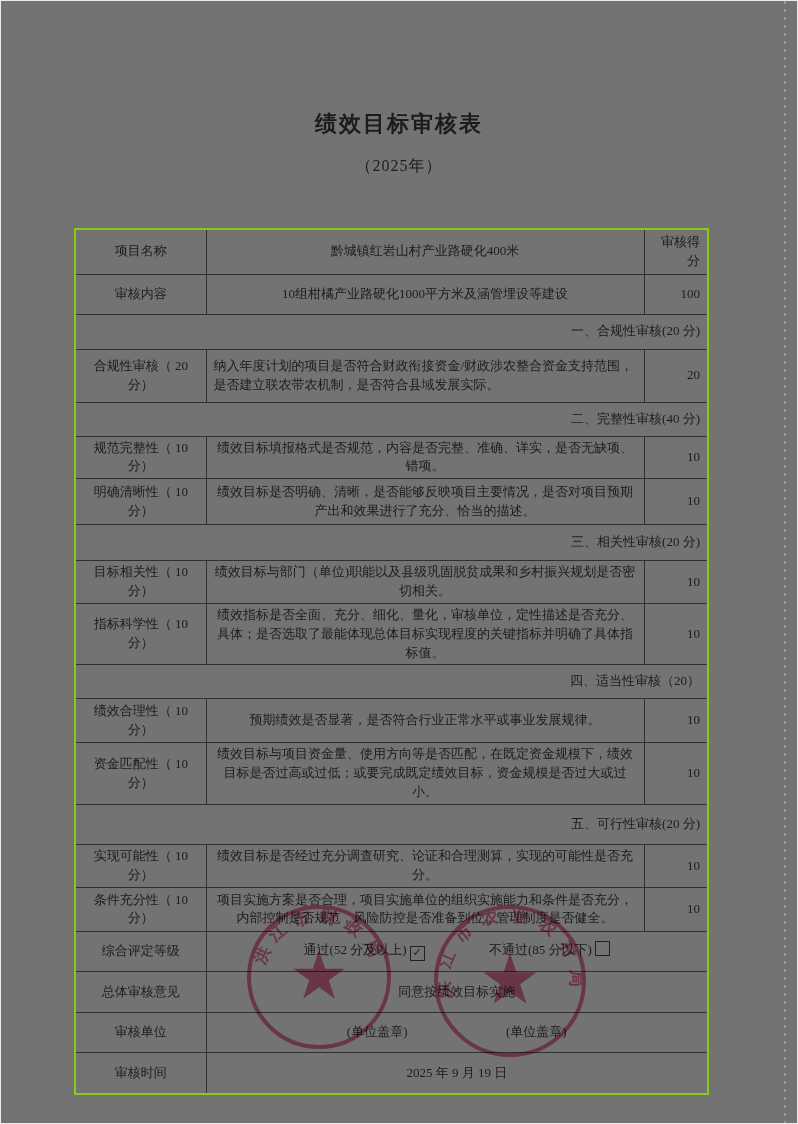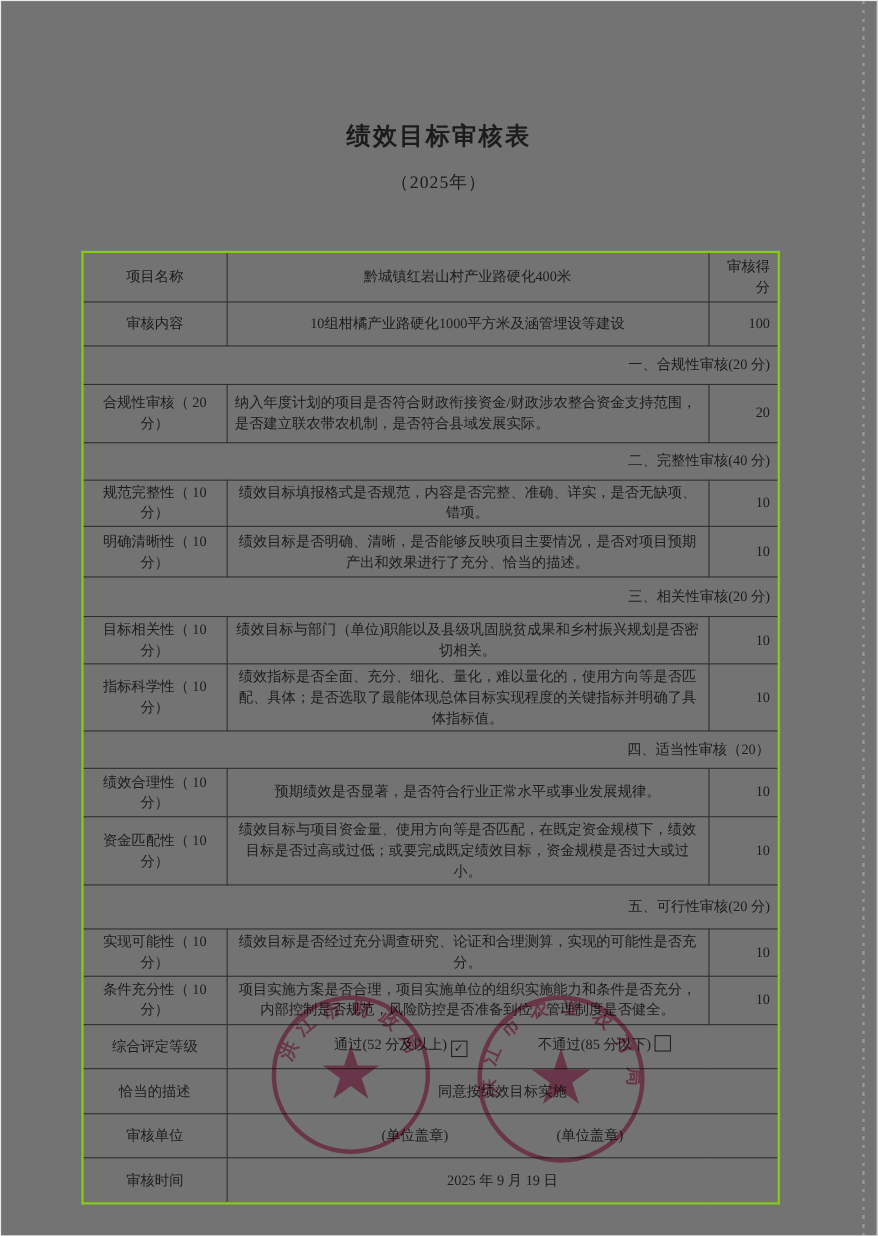--- a/index.html
+++ b/index.html
@@ -103,21 +103,21 @@
       <tr style="height:36px">
         <td class="section" colspan="3">三、相关性审核(20 分)</td>
       </tr>
       <tr style="height:40px">
         <td class="lbl">目标相关性（ 10 分）</td>
         <td class="ctr">绩效目标与部门（单位)职能以及县级巩固脱贫成果和乡村振兴规划是否密切相关。</td>
         <td class="score">10</td>
       </tr>
       <tr style="height:55px">
         <td class="lbl">指标科学性（ 10 分）</td>
-        <td class="ctr">绩效指标是否全面、充分、细化、量化，难以量化的，使用方向等是否匹配、具体；是否选取了最能体现总体目标实现程度的关键指标并明确了具体指标值。</td>
+        <td class="ctr">绩效指标是否全面、充分、细化、量化，审核单位，定性描述是否充分、具体；是否选取了最能体现总体目标实现程度的关键指标并明确了具体指标值。</td>
         <td class="score">10</td>
       </tr>
       <tr style="height:34px">
         <td class="section" colspan="3">四、适当性审核（20）</td>
       </tr>
       <tr style="height:44px">
         <td class="lbl">绩效合理性（ 10 分）</td>
         <td class="ctr">预期绩效是否显著，是否符合行业正常水平或事业发展规律。</td>
         <td class="score">10</td>
       </tr>
@@ -141,21 +141,21 @@
       </tr>
       <tr style="height:40px">
         <td class="lbl">综合评定等级</td>
         <td class="assess-cell" colspan="2">
           <span>通过(52 分及以上)</span><span class="cb">✓</span>
           <span class="gap"></span>
           <span>不通过(85 分以下)</span><span class="cb"></span>
         </td>
       </tr>
       <tr style="height:41px">
-        <td class="lbl">恰当的描述</td>
+        <td class="lbl">总体审核意见</td>
         <td class="ctr" colspan="2">同意按绩效目标实施</td>
       </tr>
       <tr style="height:40px">
         <td class="lbl">审核单位</td>
         <td class="seal-row-cell" colspan="2">
           <span class="hint">(单位盖章)</span>
           <span class="gap"></span>
           <span class="hint">(单位盖章)</span>
         </td>
       </tr>

